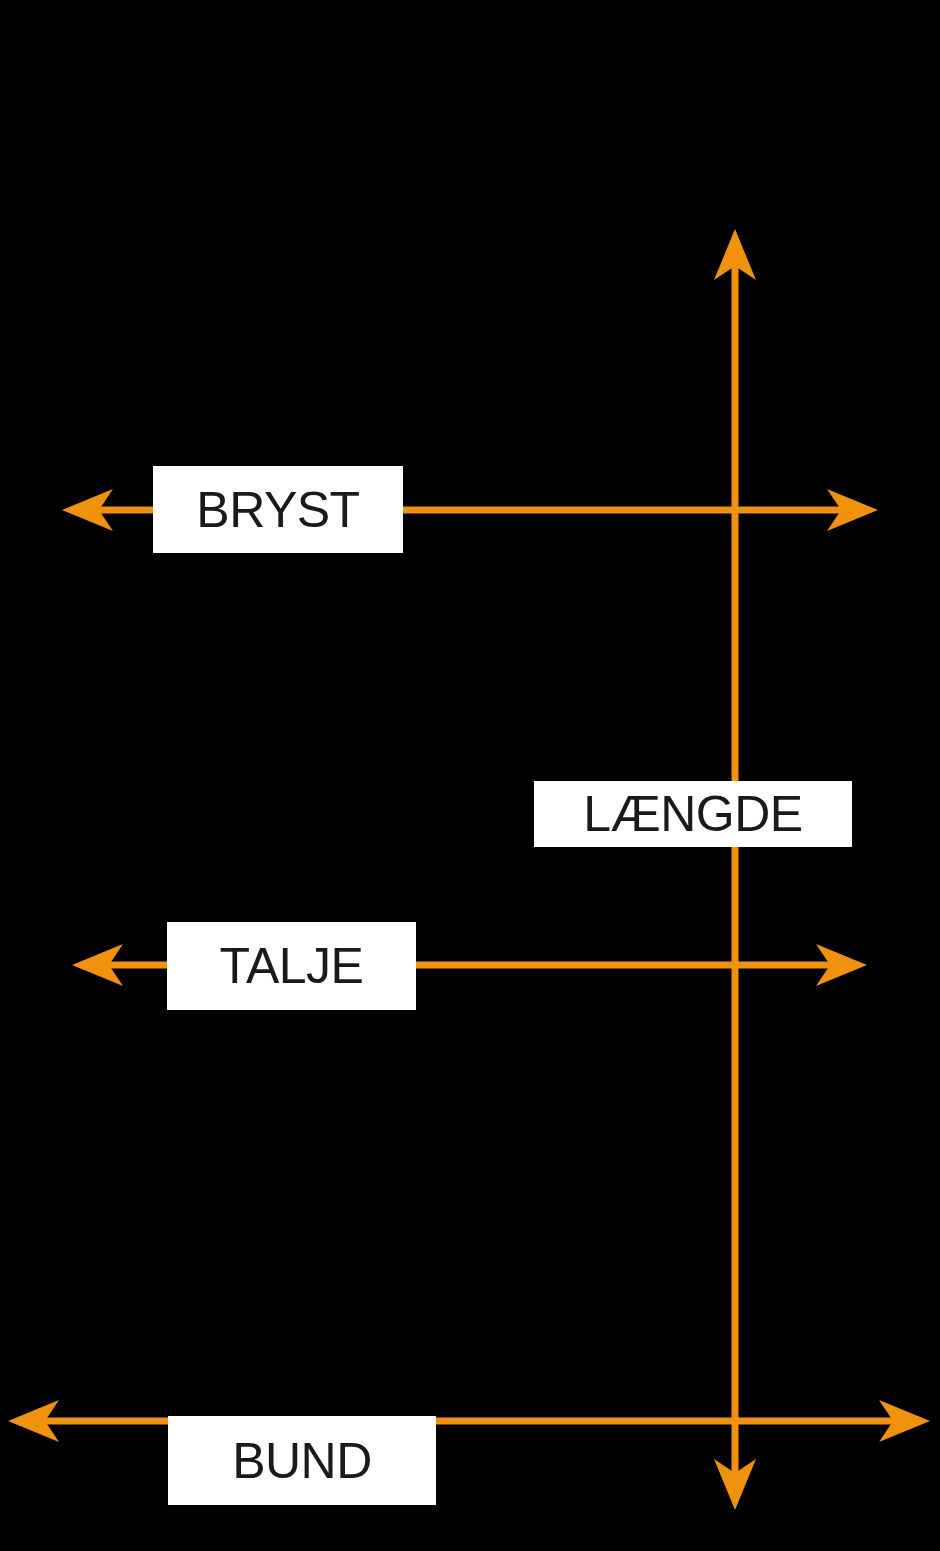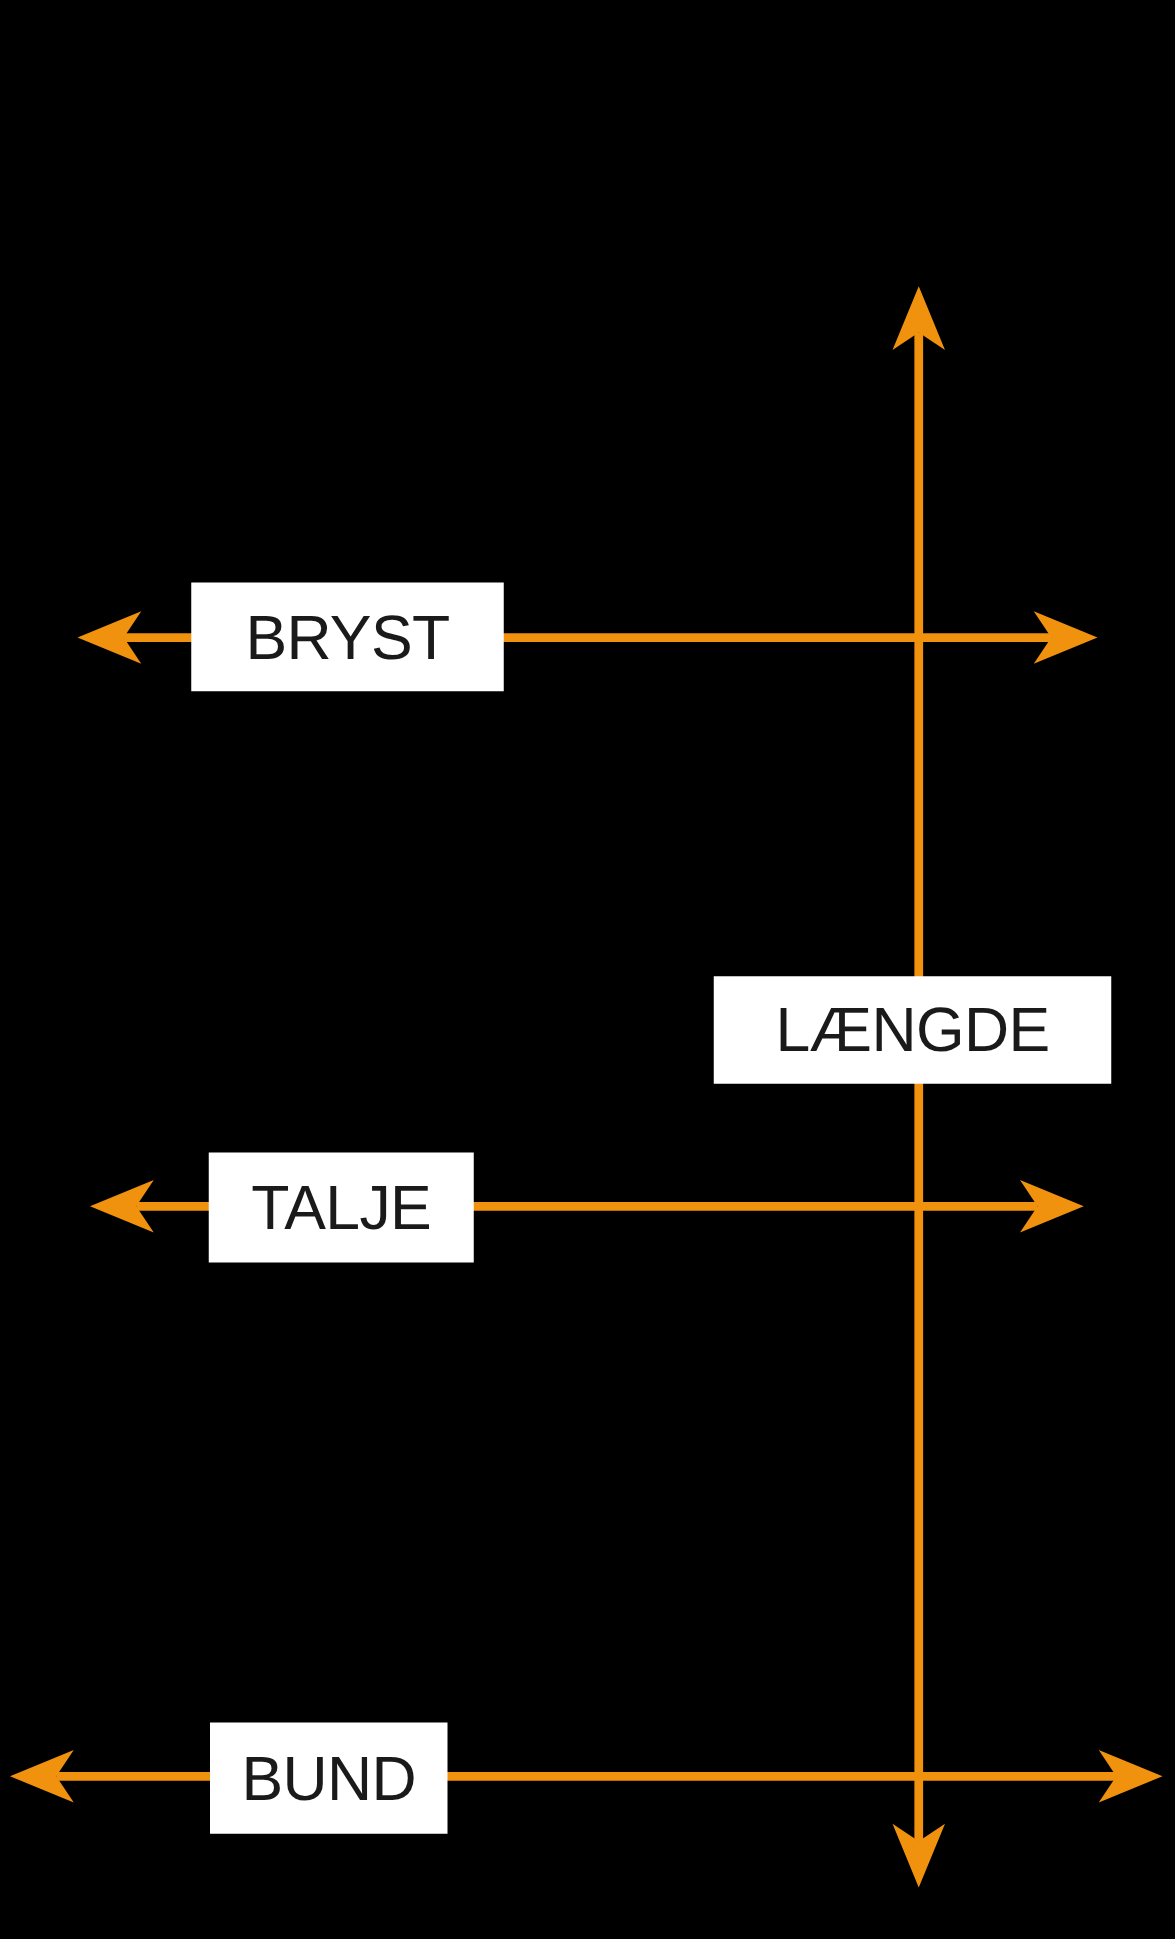--- a/index.html
+++ b/index.html
@@ -81,25 +81,25 @@
       <line class="arrow-shaft" x1="45" y1="1421" x2="893" y2="1421"></line>
       <polygon class="arrow-head" points="8,1421 59,1400 45,1421 59,1442"></polygon>
       <polygon class="arrow-head" points="930,1421 879,1400 893,1421 879,1442"></polygon>
     </g>
   </svg>
 
   <div class="label-box" style="left:153px; top:466px; width:250px; height:87px;">
     <span class="label-text">BRYST</span>
   </div>
 
-  <div class="label-box" style="left:534px; top:781px; width:318px; height:86px;margin-left:37px;">
+  <div class="label-box" style="left:534px; top:781px; width:318px; height:66px;">
     <span class="label-text">LÆNGDE</span>
   </div>
 
-  <div class="label-box" style="left:167px; top:922px; width:212px; height:88px;">
+  <div class="label-box" style="left:167px; top:922px; width:249px; height:88px;">
     <span class="label-text">TALJE</span>
   </div>
 
-  <div class="label-box" style="left:168px; top:1378px; width:190px; height:89px;">
+  <div class="label-box" style="left:168px; top:1416px; width:268px; height:89px;">
     <span class="label-text">BUND</span>
   </div>
 
 </div>
 
 </body></html>

